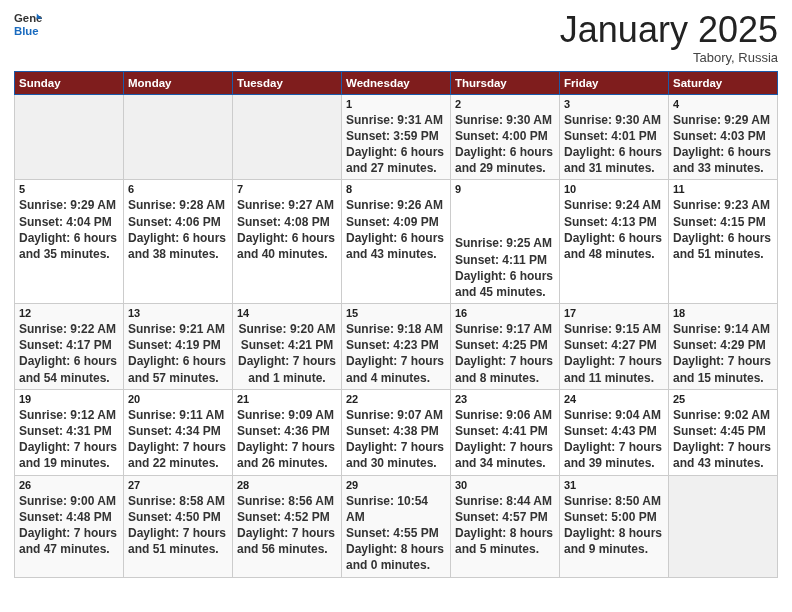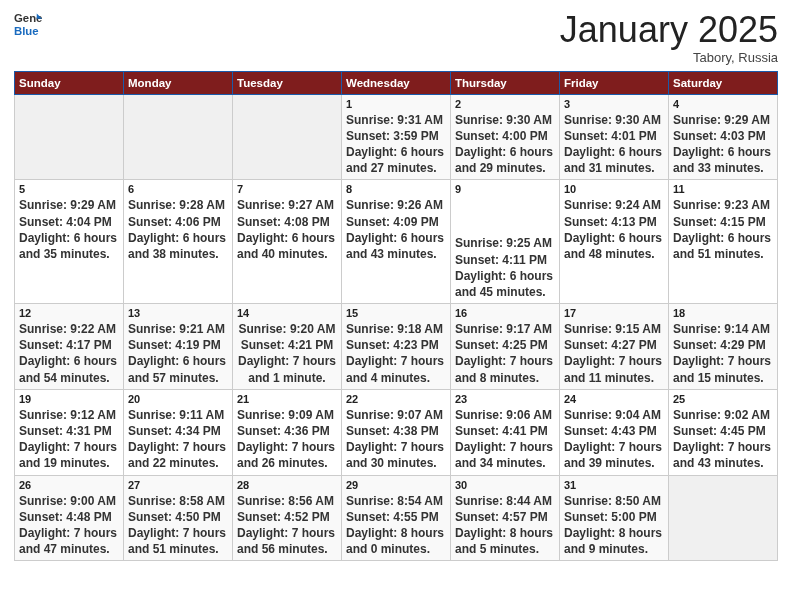--- a/index.html
+++ b/index.html
@@ -321,21 +321,21 @@
           </td>
           <td>
             <span class="day-num">28</span>
             <div class="day-info" style="white-space: pre-line;">Sunrise: 8:56 AM
 Sunset: 4:52 PM
 Daylight: 7 hours
 and 56 minutes.</div>
           </td>
           <td>
             <span class="day-num">29</span>
-            <div class="day-info" style="white-space: pre-line;">Sunrise: 8:54 AM
+            <div class="day-info" style="white-space: pre-line;">Sunrise: 10:54 AM
 Sunset: 4:55 PM
 Daylight: 8 hours
 and 0 minutes.</div>
           </td>
           <td>
             <span class="day-num">30</span>
             <div class="day-info" style="white-space: pre-line;">Sunrise: 8:44 AM
 Sunset: 4:57 PM
 Daylight: 8 hours
 and 5 minutes.</div>

